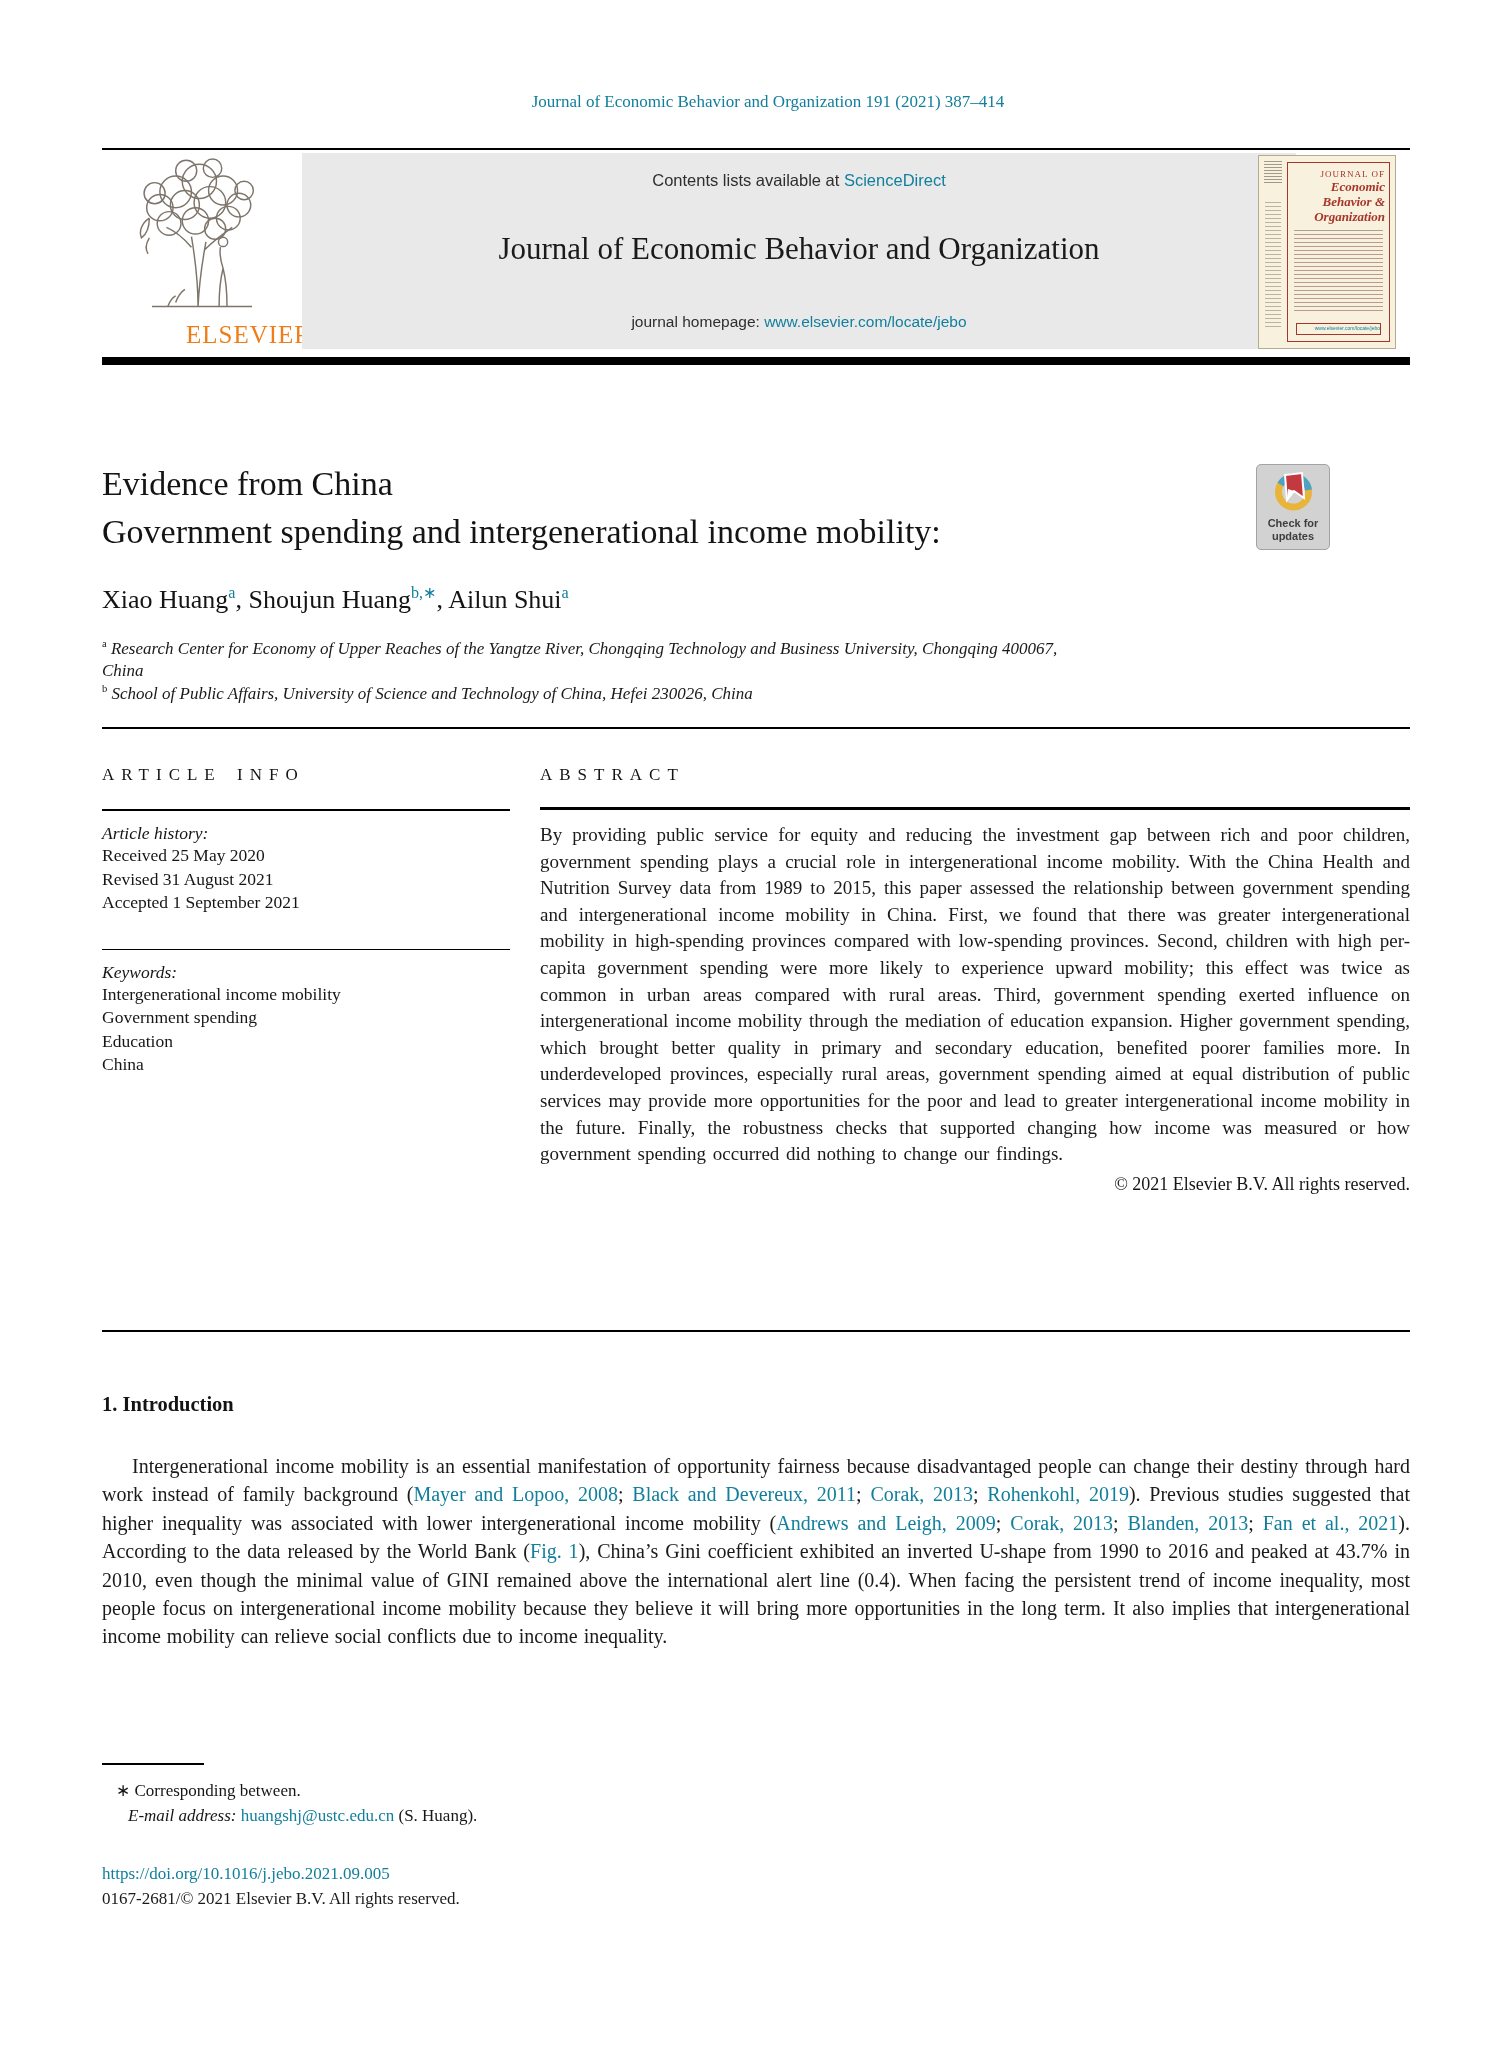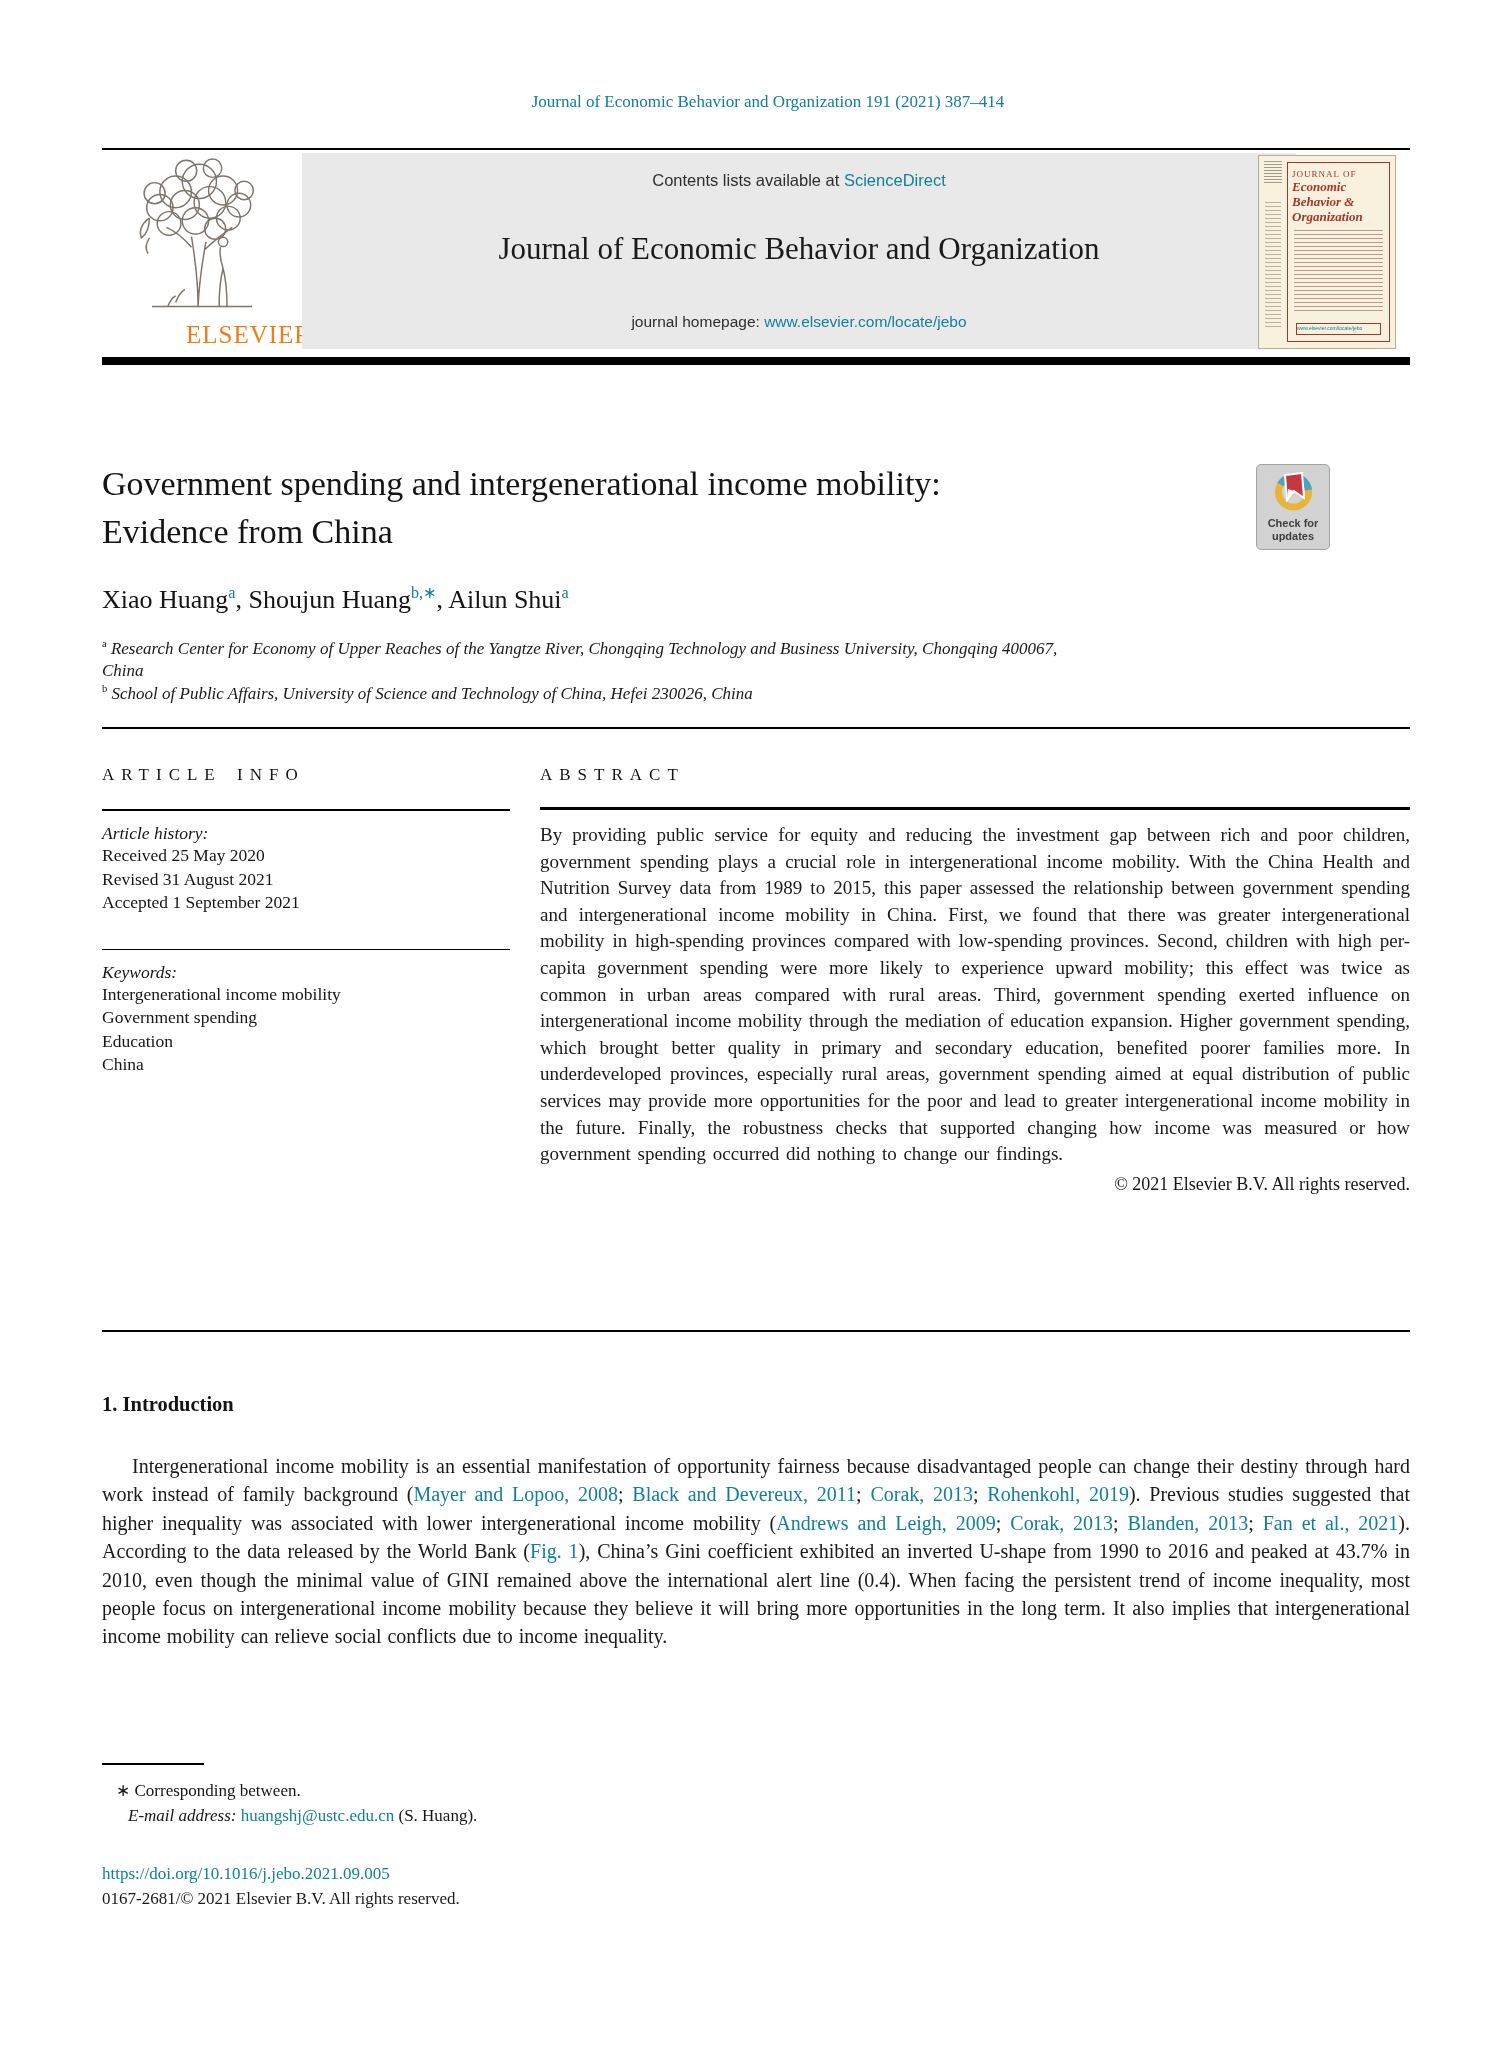--- a/index.html
+++ b/index.html
@@ -60,21 +60,21 @@
     opacity:.8;
   }
   .cover-side-stripes{
     position:absolute;left:6px;top:46px;width:16px;height:128px;
     background:repeating-linear-gradient(to bottom,#9a927a 0 1px,transparent 1px 4px);
     opacity:.65;
   }
   .cover-frame{
     position:absolute;left:28px;top:6px;right:5px;bottom:6px;
     border:1.5px solid #a8352c;padding:4px 4px 7px 4px;box-sizing:border-box;
-    text-align:left;
+    text-align:right;
   }
   .cover-t1{font-size:9px;color:#a8352c;letter-spacing:1px;margin-top:2px;}
   .cover-t2{font-size:13px;color:#a8352c;font-style:italic;font-weight:700;line-height:15px;}
   .cover-articles{
     margin:6px 2px 0 2px;height:84px;
     background:repeating-linear-gradient(to bottom,rgba(125,70,60,.5) 0 1px,transparent 1px 4px);
   }
   .cover-footer{
     position:absolute;left:8px;right:8px;bottom:6px;height:10px;
     border:1px solid #a8352c;font-size:5px;line-height:8px;color:#117f9c;
@@ -200,22 +200,22 @@
         <div class="cover-t2">Organization</div>
         <div class="cover-articles"></div>
         <div class="cover-footer">www.elsevier.com/locate/jebo</div>
       </div>
     </div>
   </div>
 
   <div class="rule rule-thick"></div>
 
   <div class="article-title">
+    <div>Evidence from China</div>
     <div>Government spending and intergenerational income mobility:</div>
-    <div>Evidence from China</div>
   </div>
 
   <div class="badge">
     <svg width="71" height="50" viewBox="0 0 71 50">
       <circle cx="35.5" cy="27" r="15" fill="none" stroke="#e8b43a" stroke-width="7"></circle>
       <path d="M 22.5 19.5 A 15 15 0 0 1 50.5 25" fill="none" stroke="#4ea3c4" stroke-width="7"></path>
       <polygon points="27,10 44,8 46,33 36,26 29,35" fill="#c4393f" stroke="#ffffff" stroke-width="2"></polygon>
       <polygon points="36,26 29,35 30,24" fill="#ffffff" stroke="none"></polygon>
     </svg>
     <div class="badge-text">

